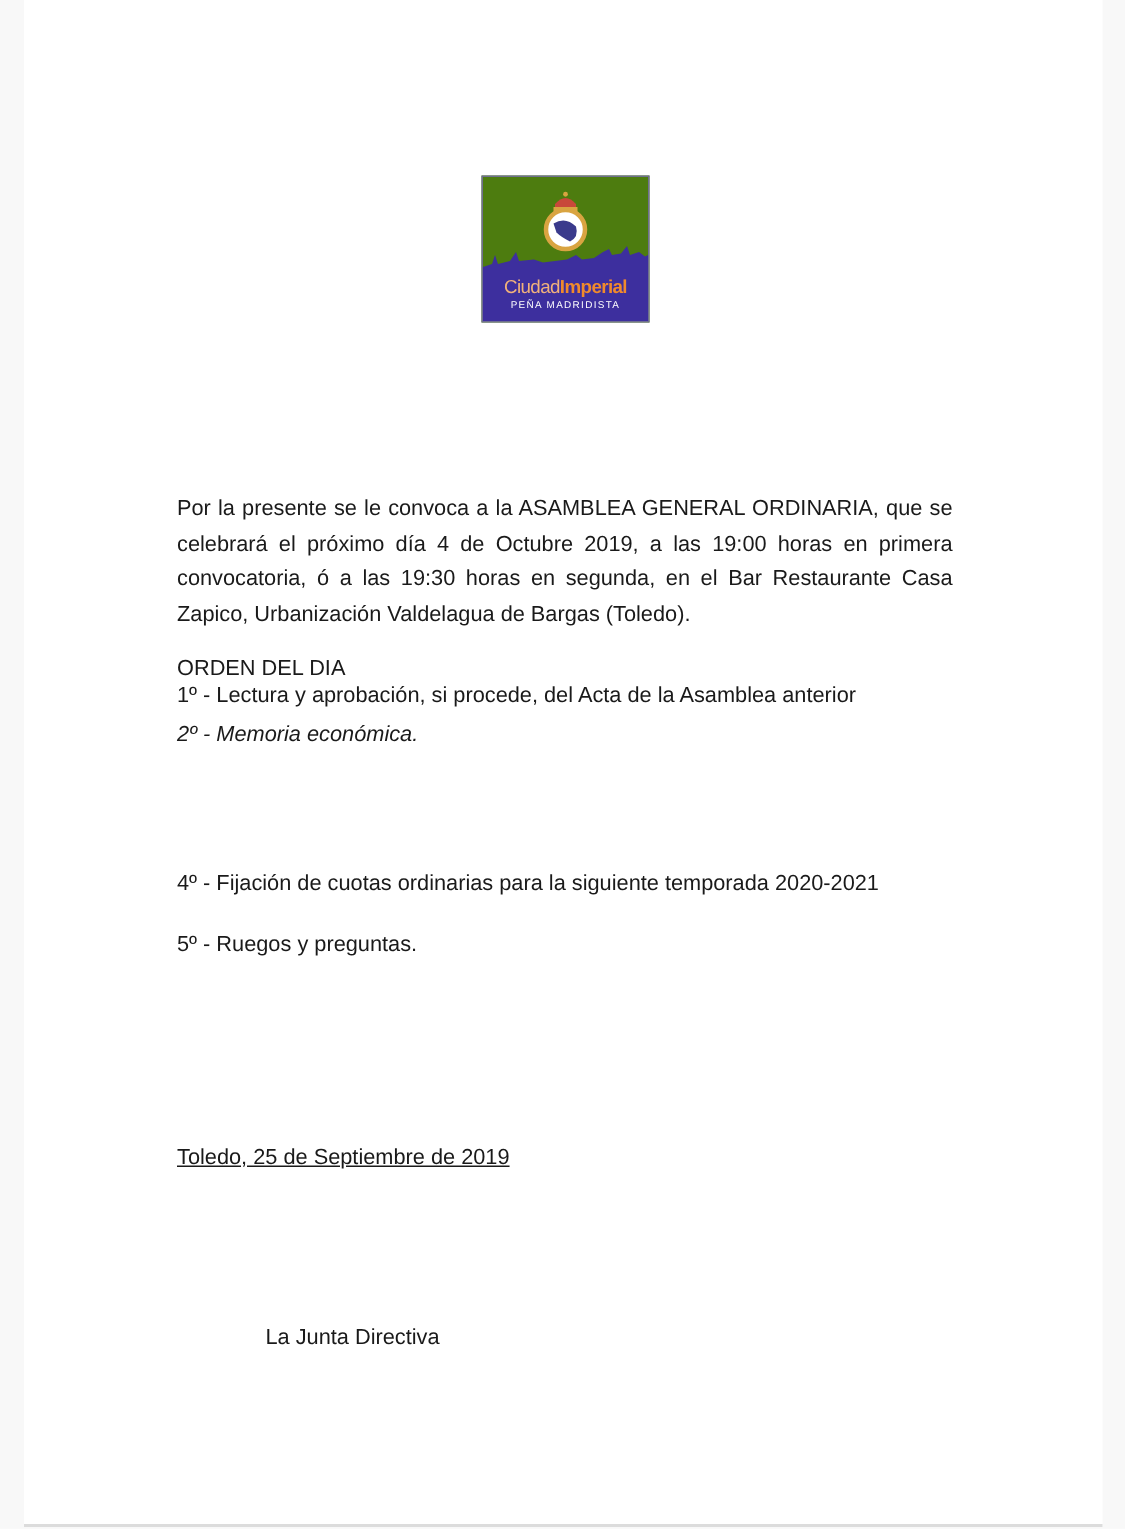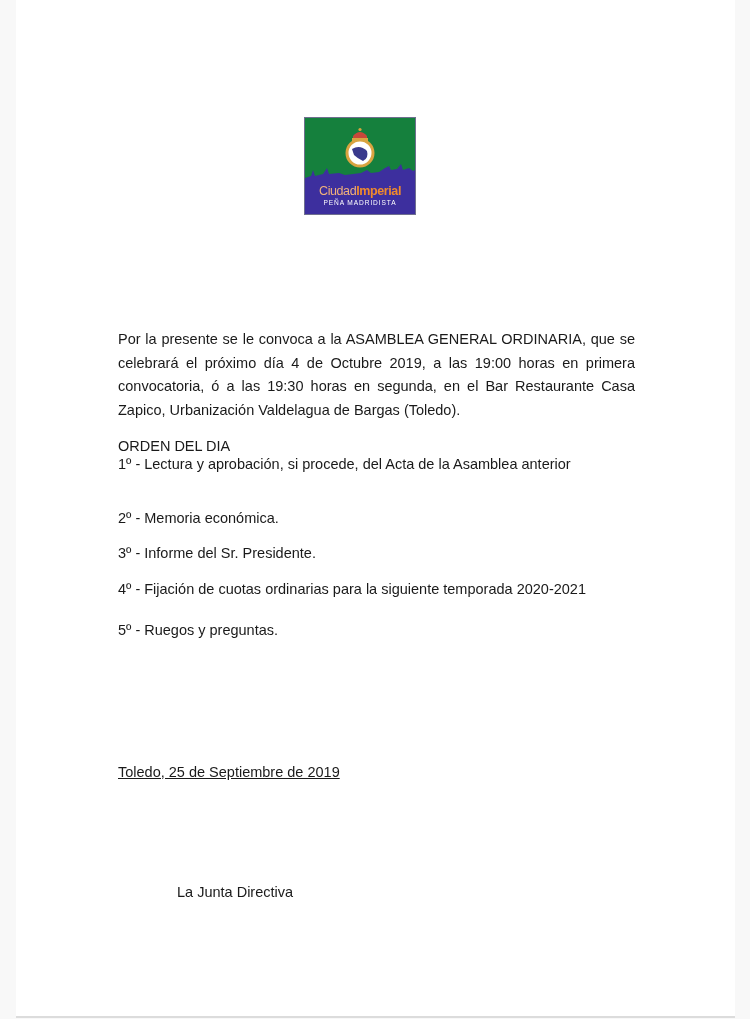--- a/index.html
+++ b/index.html
@@ -19,26 +19,26 @@
       position: absolute;
       left: 16px;
       top: 0;
       width: 719px;
       height: 1016px;
       background: #ffffff;
       border-bottom: 2px solid #dcdcdc;
     }
     .logo {
       position: absolute;
-      left: 288px;
+      left: 305px;
       top: 117px;
       width: 110px;
       height: 96px;
       border: 1px solid #6f6f8f;
-      background: #15803d;
+      background: #4d7c0f;
       overflow: hidden;
     }
     .logo svg { display: block; }
     .title {
       position: absolute;
       left: 0;
       width: 719px;
       top: 259px;
       text-align: center;
       font-size: 14.5px;
@@ -83,21 +83,20 @@
       <text x="55" y="87" text-anchor="middle" font-family="Liberation Sans, sans-serif" font-size="6.6" letter-spacing="0.9" fill="#ffffff">PEÑA MADRIDISTA</text>
     </svg>
   </div>
 
 
   <div class="para">Por la presente se le convoca a la ASAMBLEA GENERAL ORDINARIA, que se celebrará el próximo día 4 de Octubre 2019, a las 19:00 horas en primera convocatoria, ó a las 19:30 horas en segunda, en el Bar Restaurante Casa Zapico, Urbanización Valdelagua de Bargas (Toledo).</div>
 
   <div class="line" style="top:438px;">ORDEN DEL DIA</div>
 
   <div class="line" style="top:456px;">1º - Lectura y aprobación, si procede, del Acta de la Asamblea anterior</div>
-  <div class="line" style="top:510px;">2º - Memoria económica.</div>
-  <div class="line" style="top:545px;">3º - Informe del Sr. Presidente.</div>
+  <div class="line" style="top:482px;font-style:italic;">2º - Memoria económica.</div>
   <div class="line" style="top:581px;">4º - Fijación de cuotas ordinarias para la siguiente temporada 2020-2021</div>
   <div class="line" style="top:622px;">5º - Ruegos y preguntas.</div>
 
   <div class="line" style="top:764px;text-decoration:underline;">Toledo, 25 de Septiembre de 2019</div>
 
   <div class="line" style="top:868px; left:161px;margin-top:16px;">La Junta Directiva</div>
 </div>
 
 </body></html>

